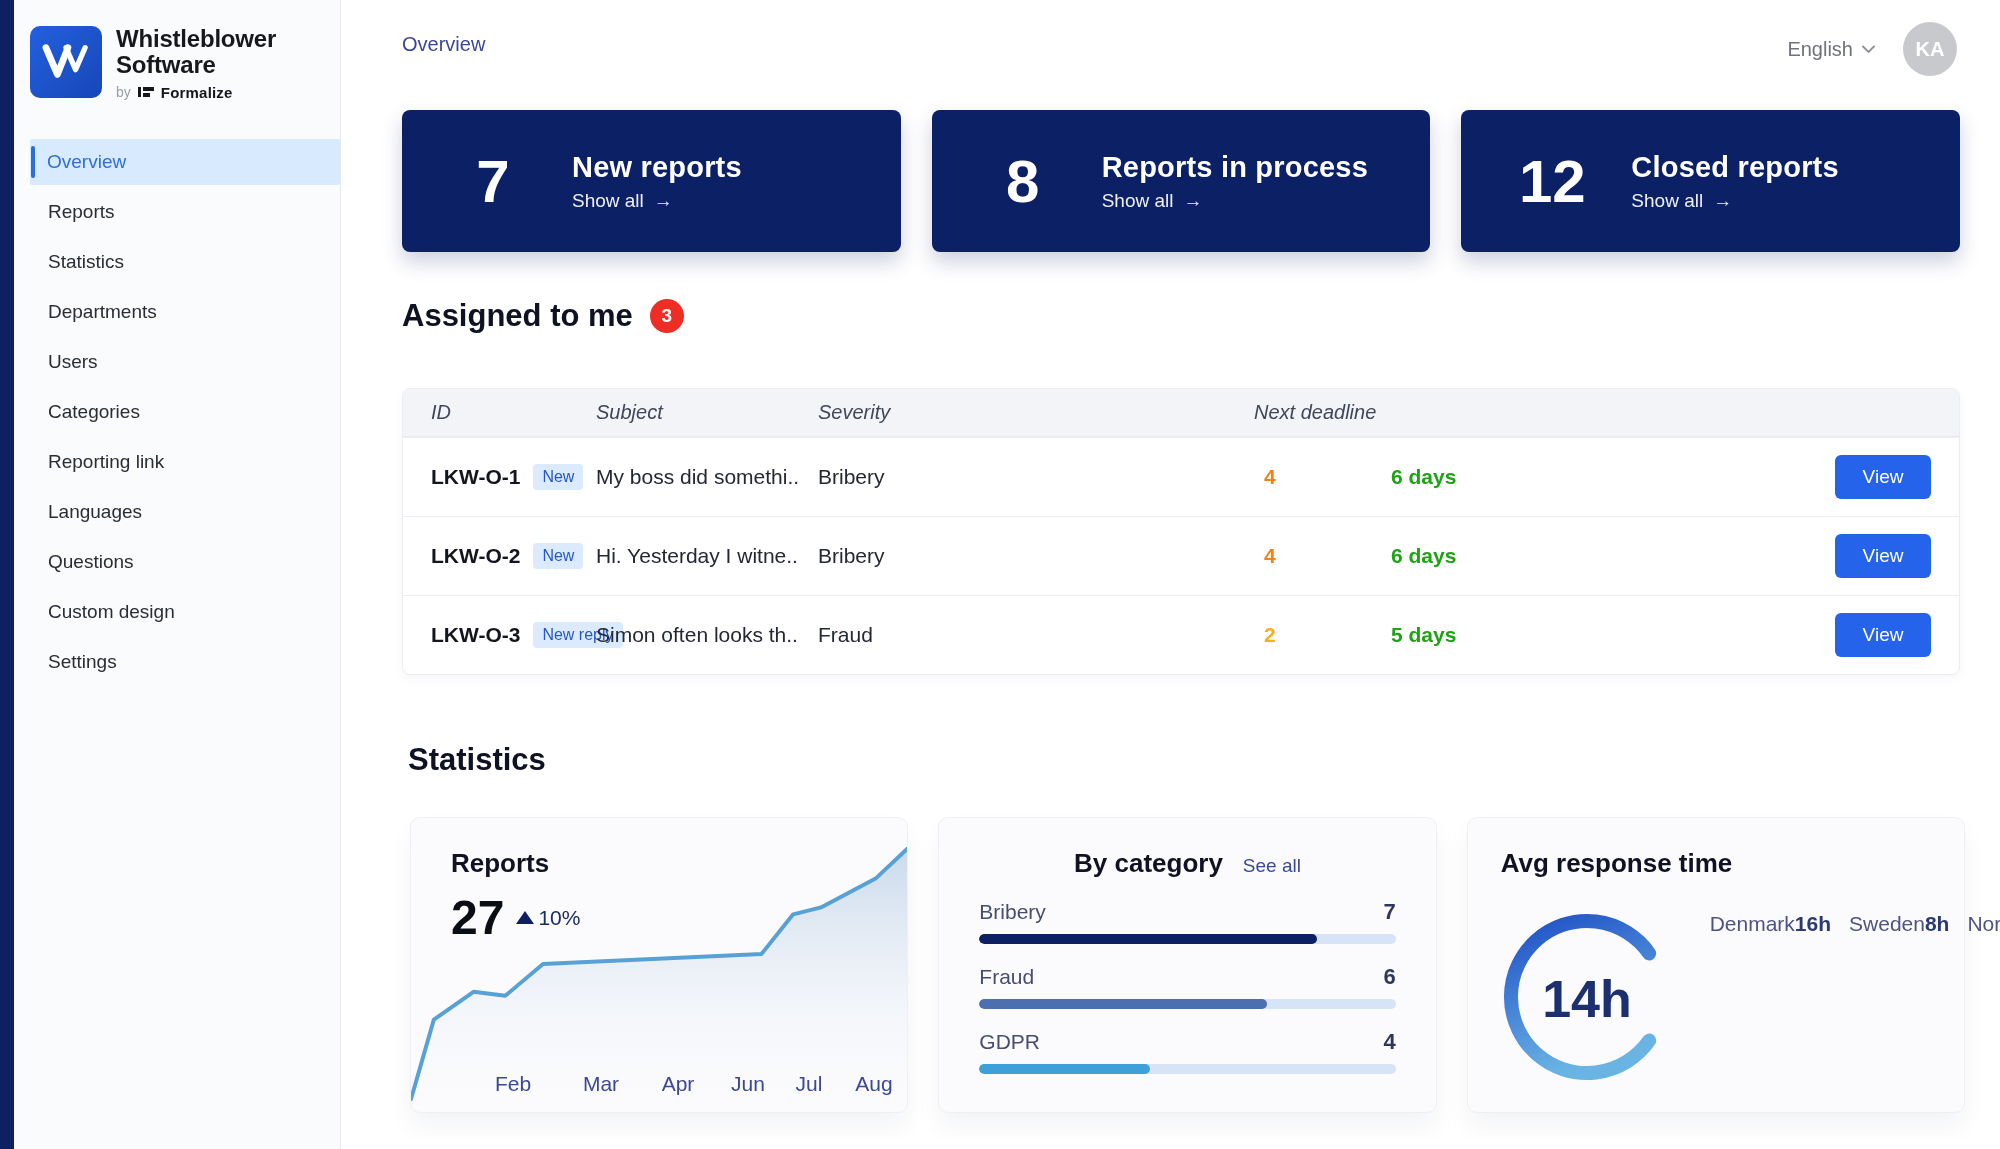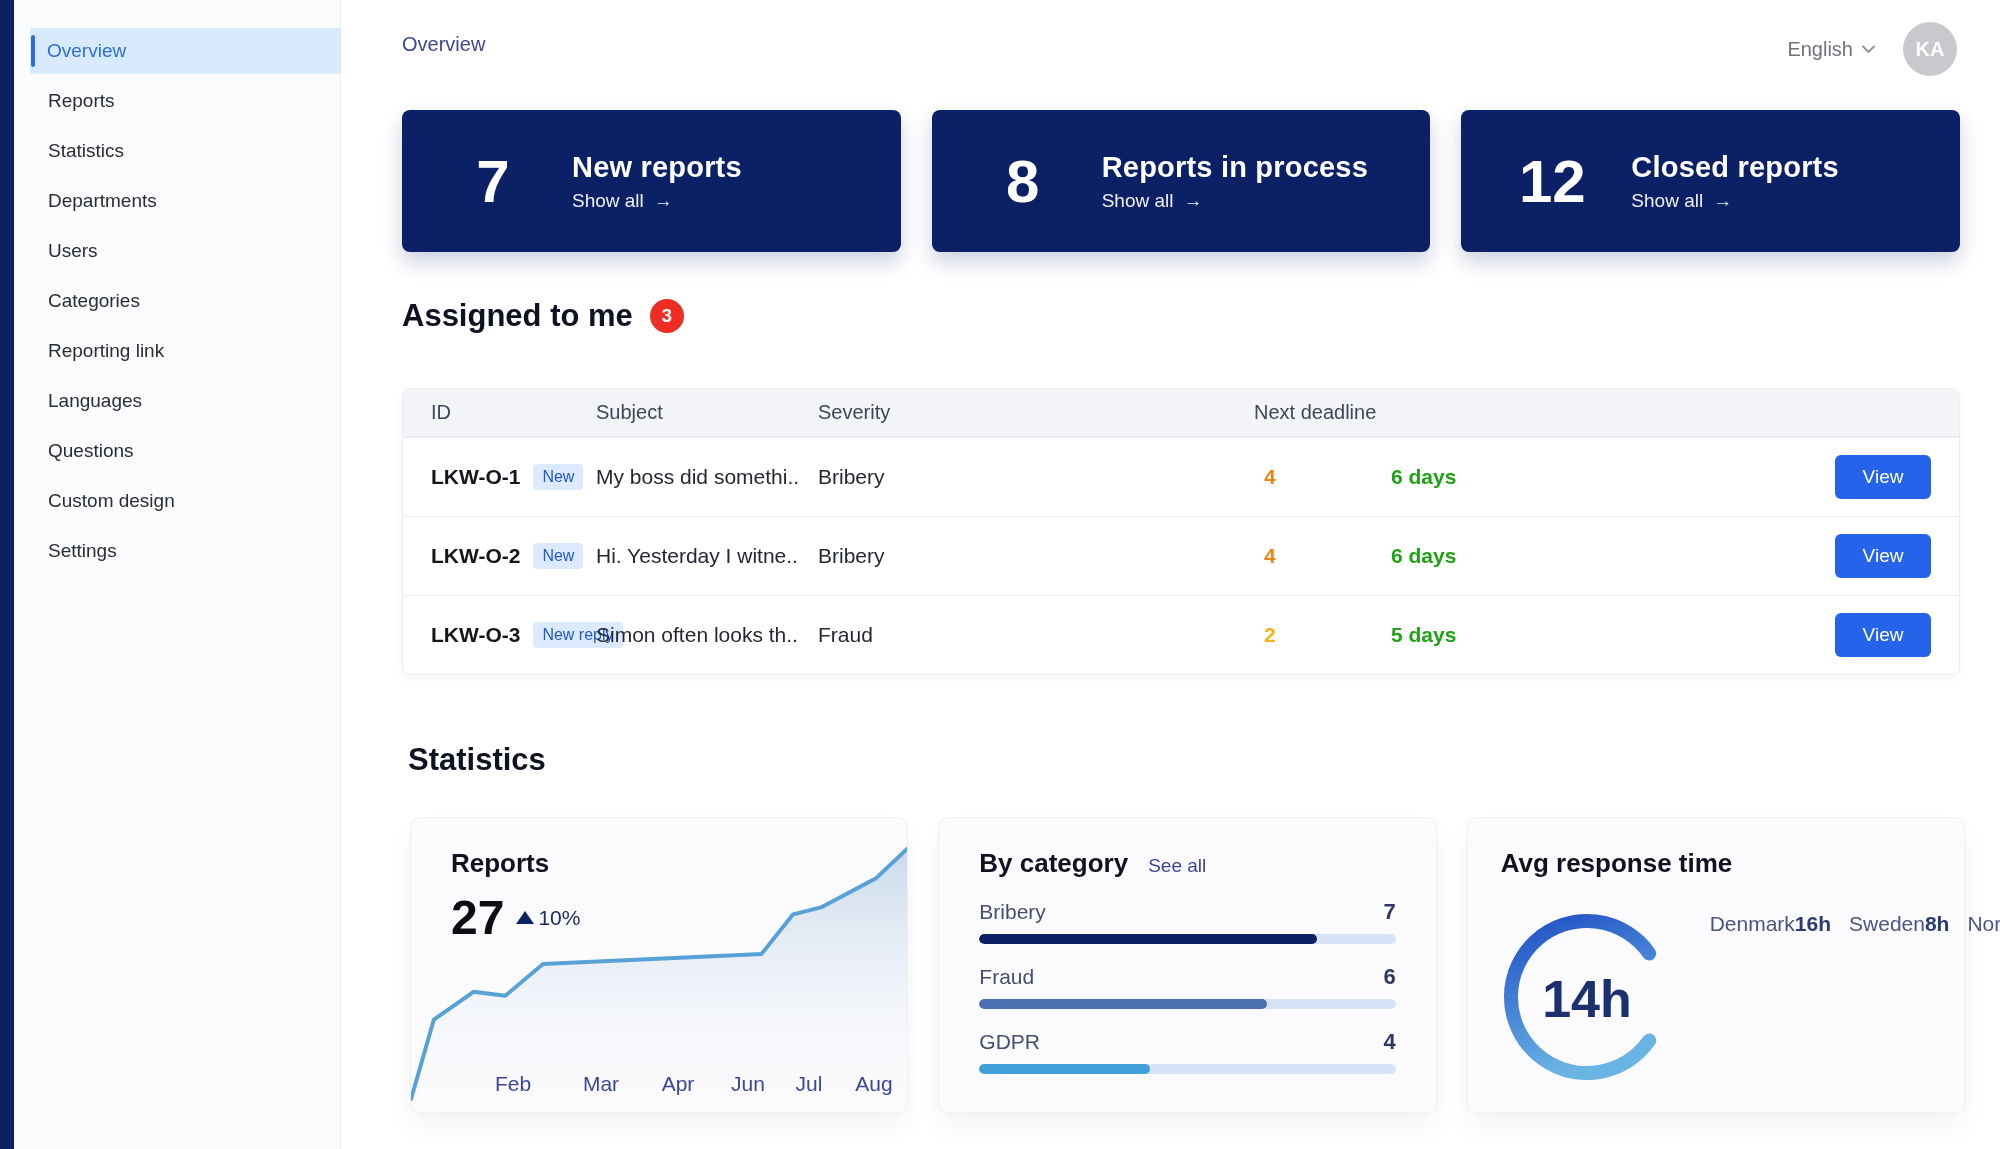--- a/index.html
+++ b/index.html
@@ -35,21 +35,21 @@
   .scard .t { font-size:29px; font-weight:700; letter-spacing:0.2px; }
   .scard .showall { margin-top:6px; font-size:19px; color:rgba(255,255,255,0.93); display:flex; align-items:center; gap:10px; }
 
   
   .assigned-head { position:absolute; left:61px; top:298px; display:flex; align-items:center; gap:17px; }
   .assigned-head h2 { font-size:31px; font-weight:700; color:#0f1222; }
   .count-badge { width:34px; height:34px; border-radius:50%; background:#ee2d24; color:#fff; font-size:19px; font-weight:700; display:flex; align-items:center; justify-content:center; }
 
   .table { position:absolute; left:61px; right:40px; top:388px; background:#fff; border:1px solid #ececf1; border-radius:8px; box-shadow:0 4px 10px rgba(20,30,80,0.04); overflow:hidden; }
   .trow { display:grid; grid-template-columns:165px 222px 436px 137px 300px 1fr; align-items:center; padding:0 28px; }
-  .thead { height:48px; background:#f2f4f8; border-bottom:1px solid #e7e9ef; font-size:20px; color:#3f4657; font-weight:500; }
+  .thead { height:48px; background:#f2f4f8; border-bottom:1px solid #e7e9ef; font-size:20px; color:#3f4657; font-weight:500;font-style:italic; }
   .tbody-row { height:79px; border-top:1px solid #edeef3; font-size:21px; color:#242834; }
   .tbody-row:first-of-type { border-top:none; }
   .idcell { display:flex; align-items:center; gap:13px; font-weight:700; color:#14161e; white-space:nowrap; }
   .status-pill { background:#dbeafe; color:#2458c5; font-size:16px; font-weight:500; padding:4px 9px; border-radius:4px; white-space:nowrap; }
   .sev { font-weight:700; padding-left:10px; }
   .deadline { font-weight:700; color:#1ea314; }
   .viewcell { justify-self:end; }
   .view-btn { background:#2563eb; color:#fff; border:none; font-family:inherit; font-size:19px; padding:11px 0; width:96px; border-radius:6px; cursor:pointer; }
 
   
@@ -61,21 +61,21 @@
   .rc-title { position:absolute; left:40px; top:30px; font-size:26px; font-weight:700; color:#101223; }
   .rc-value-row { position:absolute; left:40px; top:72px; display:flex; align-items:center; }
   .rc-value { font-size:48px; font-weight:700; color:#0b0d14; }
   .rc-delta { margin-left:12px; display:flex; align-items:center; font-size:21px; color:#1c2a66; font-weight:500; }
   .rc-delta .tri { width:0; height:0; border-left:9px solid transparent; border-right:9px solid transparent; border-bottom:13px solid #0d2063; margin-right:4px; }
   .rc-chart { position:absolute; inset:0; width:100%; height:100%; }
   .rc-months { position:absolute; bottom:16px; left:0; right:0; height:24px; }
   .rc-months span { position:absolute; transform:translateX(-50%); font-size:21px; color:#3c4797; }
 
   
-  .bc-head { display:flex; justify-content:flex-start; align-items:baseline; padding:30px 40px 0 40px; }
+  .bc-head { display:flex; justify-content:center; align-items:baseline; padding:30px 40px 0 40px; }
   .bc-head h3 { font-size:26px; font-weight:700; color:#101223; }
   .see-all { font-size:19px; color:#3c4797; cursor:pointer;margin-left:20px; }
   .bc-items { padding:20px 40px 0 40px; }
   .bc-item { margin-bottom:20px; }
   .bc-label-row { display:flex; justify-content:space-between; align-items:baseline; }
   .bc-label { font-size:21px; color:#474d72; }
   .bc-value { font-size:22px; color:#2f3660; font-weight:600; }
   .bc-track { margin-top:9px; height:10px; border-radius:6px; background:#d7e3f6; overflow:hidden; }
   .bc-fill { height:10px; border-radius:6px; }
 
@@ -86,20 +86,40 @@
   .rt-row { display:flex; justify-content:space-between; align-items:baseline; }
   .rt-name { font-size:21px; color:#4d5484; }
   .rt-val { font-size:21px; font-weight:700; color:#2c3a72;text-align:right; }
 </style>
 </head>
 <body>
 
 <div class="edge-strip"></div>
 
 <aside class="sidebar">
+  <div class="brand">
+    <div class="brand-logo">
+      <svg width="50" height="44" viewBox="0 0 52 46">
+        <path d="M5 8 L17 36 L28 8" fill="none" stroke="#ffffff" stroke-width="7" stroke-linecap="round" stroke-linejoin="round"></path>
+        <path d="M26 8 L36 31 L46 8" fill="none" stroke="#ffffff" stroke-width="5.5" stroke-linecap="round" stroke-linejoin="round"></path>
+      </svg>
+    </div>
+    <div class="brand-text">
+      <h1><span>Whistleblower</span><br><span>Software</span></h1>
+      <div class="byline">
+        <span>by</span>
+        <svg width="16" height="14" viewBox="0 0 16 14">
+          <rect x="0" y="2" width="3" height="10" fill="#15171c"></rect>
+          <rect x="5" y="2" width="11" height="4" fill="#15171c"></rect>
+          <rect x="5" y="8" width="7" height="4" fill="#15171c"></rect>
+        </svg>
+        <b>Formalize</b>
+      </div>
+    </div>
+  </div>
 
   <nav class="nav">
     <div class="nav-item active">Overview</div>
     <div class="nav-item">Reports</div>
     <div class="nav-item">Statistics</div>
     <div class="nav-item">Departments</div>
     <div class="nav-item">Users</div>
     <div class="nav-item">Categories</div>
     <div class="nav-item">Reporting link</div>
     <div class="nav-item">Languages</div>

